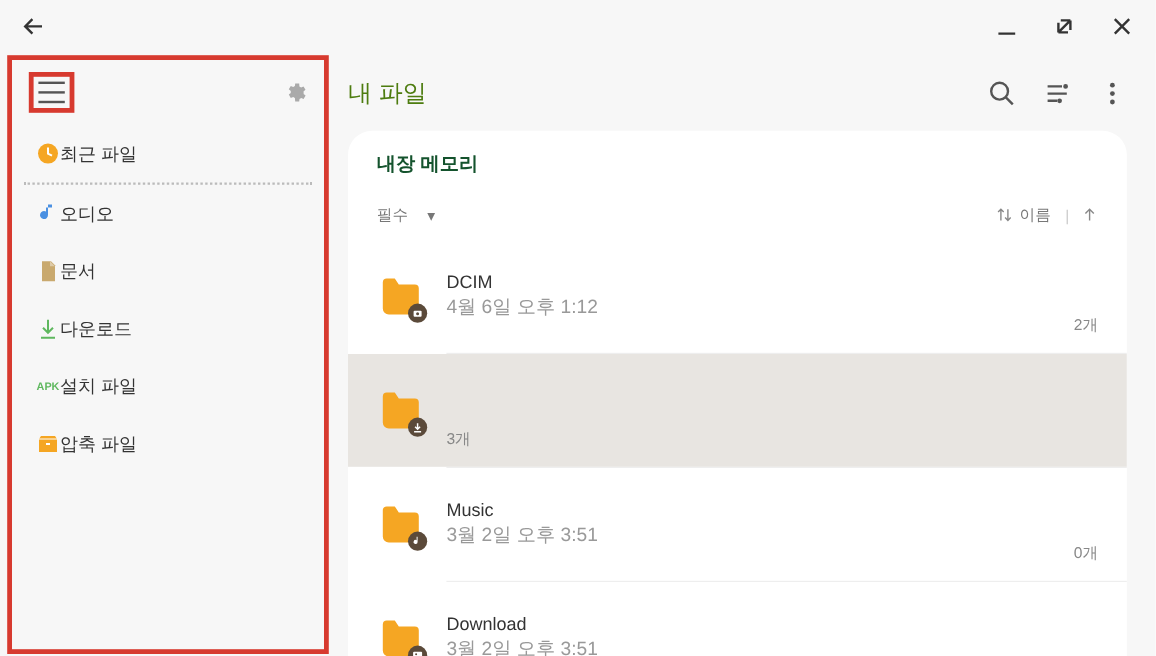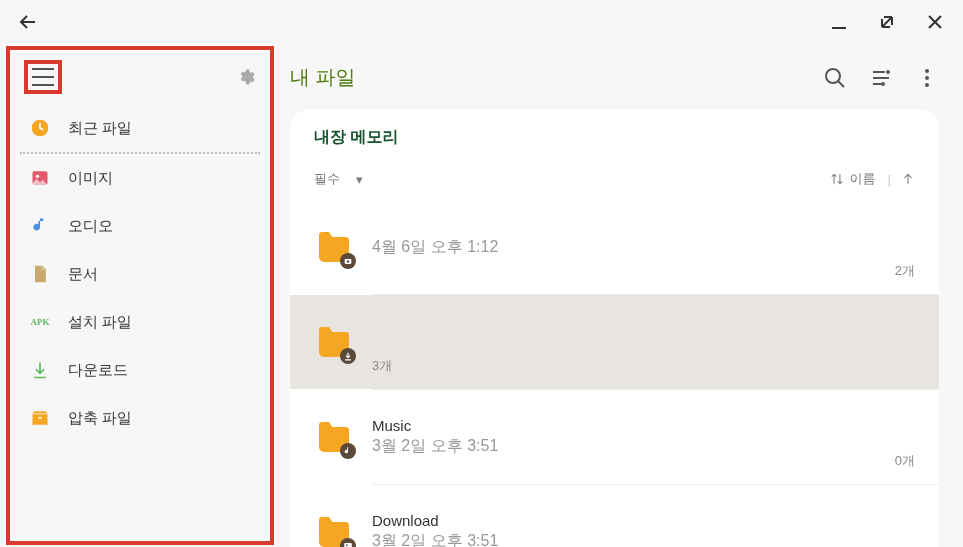--- a/index.html
+++ b/index.html
@@ -13,21 +13,21 @@
 .main { display: flex; height: 503px; }
 
 .sidebar { width: 268px; border: 4px solid #d73a2f; margin: 2px 0 2px 6px; background: #f7f7f7; padding-bottom: 8px; }
 .sidebar-header { display: flex; align-items: center; padding: 10px 14px; }
 .hamburger-box { border: 4px solid #d73a2f; padding: 4px; }
 .hamburger { width: 22px; height: 18px; display: flex; flex-direction: column; justify-content: space-between; }
 .hamburger span { height: 2px; background: #555; }
 .sidebar-header .flex { flex: 1; }
 .gear { width: 20px; height: 20px; color: #888; }
 
-.nav-item { display: flex; align-items: center; padding: 14px 20px; gap: 18px; font-size: 15px; color: #333; font-family: Liberation Serif, serif; }
+.nav-item { display: flex; align-items: center; padding: 14px 20px; font-size: 15px; color: #333; }
 .nav-icon { width: 20px; height: 20px; display: flex; align-items: center; justify-content: center; }
 .dotted-sep { border-bottom: 2px dotted #bbb; margin: 0 10px; }
 
 .content { flex: 1; padding: 12px 24px 0 16px; }
 .content-header { display: flex; align-items: center; padding: 8px 0 18px; }
 .content-title { font-size: 20px; color: #4d7c0f; }
 .content-header .flex { flex: 1; }
 .hdr-btn { width: 24px; height: 24px; margin-left: 22px; color: #555; display: flex; align-items: center; justify-content: center; }
 
 .card { background: #fff; border-radius: 20px; padding: 18px 0 0; }
@@ -101,30 +101,20 @@
       <div class="nav-icon">
         <svg viewBox="0 0 24 24" fill="#f5a623">
             <circle cx="12" cy="12" r="10"></circle>
             <path d="M12 6v6l4 2" stroke="#fff" stroke-width="2" fill="none"></path>
           </svg>
       </div>
       <span>최근 파일</span>
     </div>
     <div class="dotted-sep"></div>
 
-    <div class="nav-item">
-      <div class="nav-icon">
-        <svg viewBox="0 0 24 24" fill="#e05a6b">
-            <rect x="3" y="4" width="18" height="16" rx="2"></rect>
-            <circle cx="9" cy="10" r="2" fill="#fff"></circle>
-            <path d="M3 18l5-5 4 4 3-3 6 6H3z" fill="#fff" opacity="0.6"></path>
-          </svg>
-      </div>
-      <span>이미지</span>
-    </div>
 
 
     <div class="nav-item">
       <div class="nav-icon">
         <svg viewBox="0 0 24 24" fill="#4a90e2">
             <path d="M12 3v10.5a4 4 0 11-2-3.5V6h6V3h-4z"></path>
           </svg>
       </div>
       <span>오디오</span>
     </div>
@@ -133,31 +123,31 @@
       <div class="nav-icon">
         <svg viewBox="0 0 24 24" fill="#c9a96e">
             <path d="M6 2h9l4 4v16H6z"></path>
             <path d="M14 2v5h5" fill="#fff" opacity="0.4"></path>
           </svg>
       </div>
       <span>문서</span>
     </div>
 
     <div class="nav-item">
+      <div class="nav-icon">
+        <svg viewBox="0 0 24 24" fill="none" stroke="#5fb85f" stroke-width="2">
+            <path d="M12 3v12M7 11l5 5 5-5M5 21h14"></path>
+          </svg>
+      </div>
+      <span>다운로드</span>
+    </div>
+
+    <div class="nav-item">
       <div class="nav-icon" style="color:#5fb85f;font-size:9px;font-weight:bold;">APK</div>
       <span>설치 파일</span>
-    </div>
-
-    <div class="nav-item">
-      <div class="nav-icon">
-        <svg viewBox="0 0 24 24" fill="none" stroke="#5fb85f" stroke-width="2">
-            <path d="M12 3v12M7 11l5 5 5-5M5 21h14"></path>
-          </svg>
-      </div>
-      <span>다운로드</span>
     </div>
 
     <div class="nav-item">
       <div class="nav-icon">
         <svg viewBox="0 0 24 24" fill="#f5a623">
             <path d="M3 7l2-3h14l2 3v13H3z"></path>
             <path d="M3 7h18" stroke="#fff"></path>
             <rect x="10" y="11" width="4" height="2" fill="#fff"></rect>
           </svg>
       </div>
@@ -218,20 +208,21 @@
               <path d="M3 5a2 2 0 012-2h4l2 3h8a2 2 0 012 2v10a3 3 0 01-3 3H6a3 3 0 01-3-3V5z"></path>
             </svg>
           <div class="folder-badge">
               <svg width="10" height="10" viewBox="0 0 24 24" fill="#fff">
                 <rect x="4" y="7" width="16" height="12" rx="2"></rect>
                 <circle cx="12" cy="13" r="3" fill="#5b4a3a"></circle>
               </svg>
             </div>
         </div>
         <div class="file-info">
+          <div class="file-name">DCIM</div>
           <div class="file-meta">4월 6일 오후 1:12</div>
         </div>
         <div class="file-count">2개</div>
       </div>
       <div class="row-sep"></div>
 
       <div class="file-row selected">
         <div class="folder-icon">
           <svg class="folder-svg" viewBox="0 0 24 24" fill="#f5a623">
               <path d="M3 5a2 2 0 012-2h4l2 3h8a2 2 0 012 2v10a3 3 0 01-3 3H6a3 3 0 01-3-3V5z"></path>

